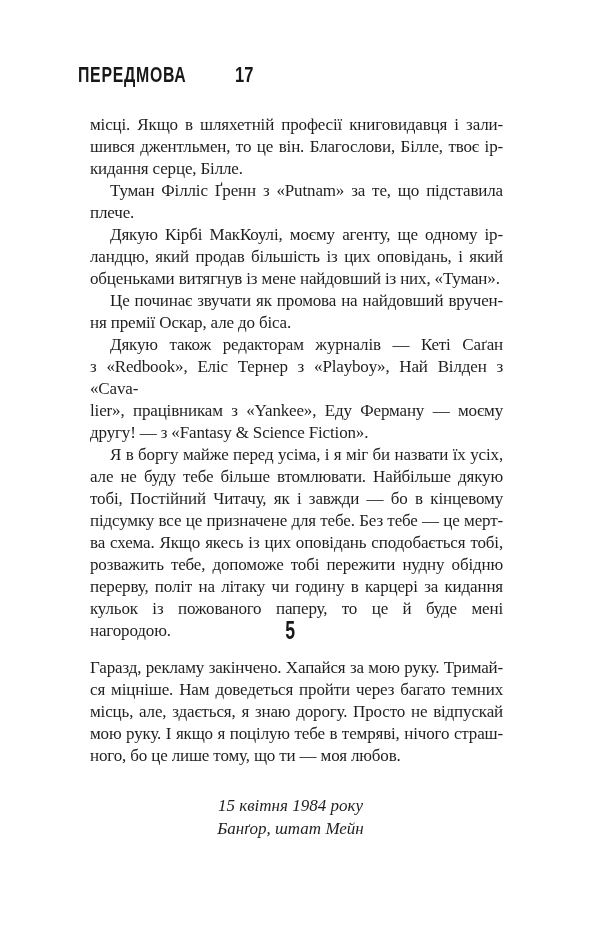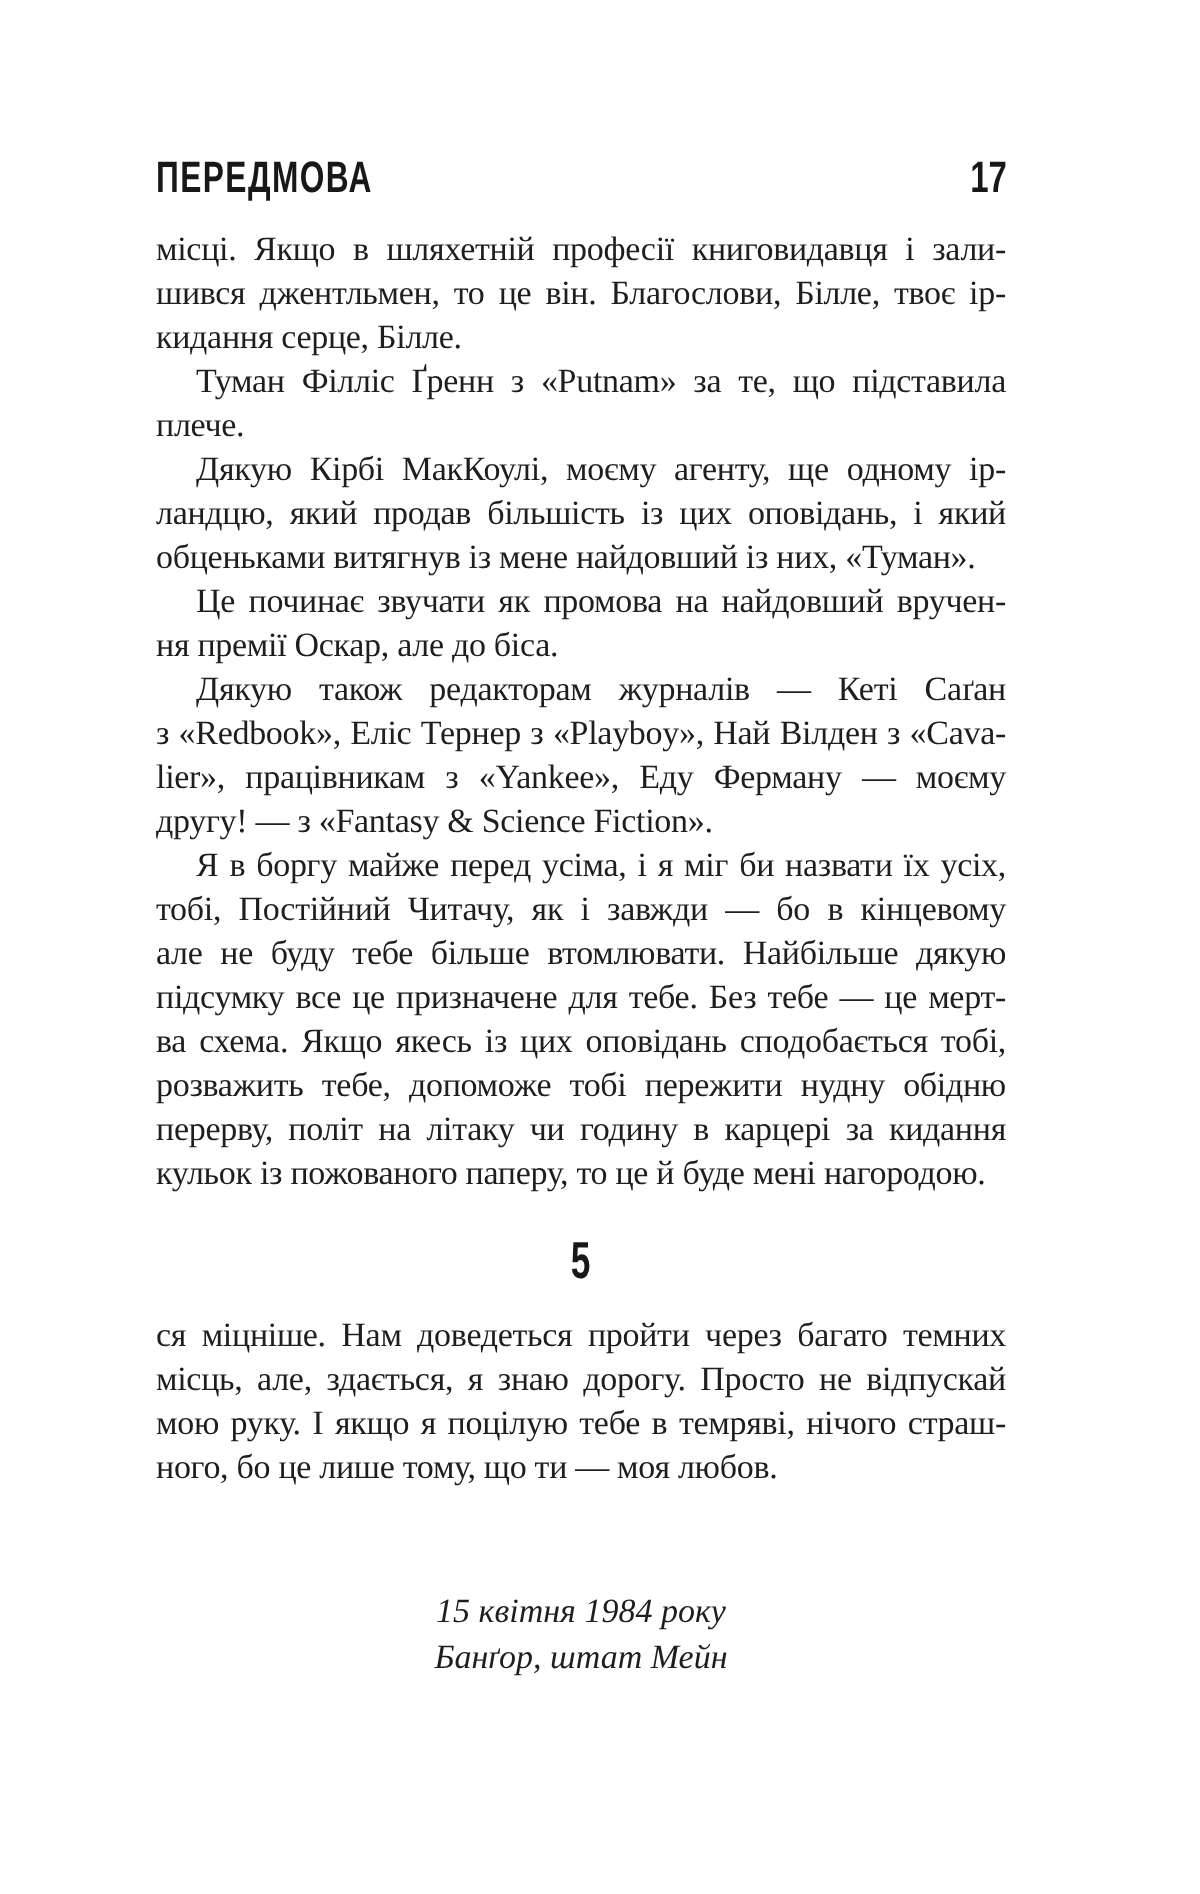--- a/index.html
+++ b/index.html
@@ -16,23 +16,22 @@
     font-family: "Liberation Serif", serif;
     color: #1e1e1e;
   }
   
   .header-row {
     position: absolute;
     left: 78px;
     top: 62px;
     width: 425px;
     display: flex;
-    justify-content: space-between;
+    justify-content: flex-start;
     align-items: baseline;
-    margin-top: 14px;
   }
   .cond {
     font-family: "Liberation Sans", sans-serif;
     font-weight: 700;
     color: #181818;
     display: inline-block;
   }
   .running-header {
     font-size: 22px;
     letter-spacing: 1px;
@@ -52,20 +51,21 @@
     font-size: 17px;
     line-height: 22px;
   }
   .body-1 { top: 114px; }
   .body-2 { top: 657px; }
   .line {
     text-align: justify;
     text-align-last: justify;
     letter-spacing: -0.15px;
     white-space: normal;
+    margin-left: 12px;
   }
   .line.last { text-align-last: left; }
   .line.first-indent { text-indent: 20px; }
   
   .section-number-wrap {
     position: absolute;
     left: 78px;
     top: 617px;
     width: 425px;
     text-align: center;
@@ -118,36 +118,37 @@
         <div class="line last">ня премії Оскар, але до біса.</div>
       </div>
       <div class="para">
         <div class="line first-indent">Дякую також редакторам журналів — Кеті Саґан</div>
         <div class="line">з «Redbook», Еліс Тернер з «Playboy», Най Вілден з «Cava-</div>
         <div class="line">lier», працівникам з «Yankee», Еду Ферману — моєму</div>
         <div class="line last">другу! — з «Fantasy &amp; Science Fiction».</div>
       </div>
       <div class="para">
         <div class="line first-indent">Я в боргу майже перед усіма, і я міг би назвати їх усіх,</div>
+        <div class="line">але не буду тебе більше втомлювати. Найбільше дякую</div>
         <div class="line">тобі, Постійний Читачу, як і завжди — бо в кінцевому</div>
-        <div class="line">але не буду тебе більше втомлювати. Найбільше дякую</div>
         <div class="line">підсумку все це призначене для тебе. Без тебе — це мерт-</div>
         <div class="line">ва схема. Якщо якесь із цих оповідань сподобається тобі,</div>
         <div class="line">розважить тебе, допоможе тобі пережити нудну обідню</div>
         <div class="line">перерву, політ на літаку чи годину в карцері за кидання</div>
         <div class="line last">кульок із пожованого паперу, то це й буде мені нагородою.</div>
       </div>
     </div>
 
   <div class="section-number-wrap">
     <span class="cond section-number">5</span>
   </div>
 
   <div class="body-block body-2">
       <div class="para">
+        <div class="line">Гаразд, рекламу закінчено. Хапайся за мою руку. Тримай-</div>
         <div class="line">ся міцніше. Нам доведеться пройти через багато темних</div>
         <div class="line">місць, але, здається, я знаю дорогу. Просто не відпускай</div>
         <div class="line">мою руку. І якщо я поцілую тебе в темряві, нічого страш-</div>
         <div class="line last">ного, бо це лише тому, що ти — моя любов.</div>
       </div>
     </div>
 
   <div class="signoff">
     <div>15 квітня 1984 року</div>
     <div>Банґор, штат Мейн</div>

